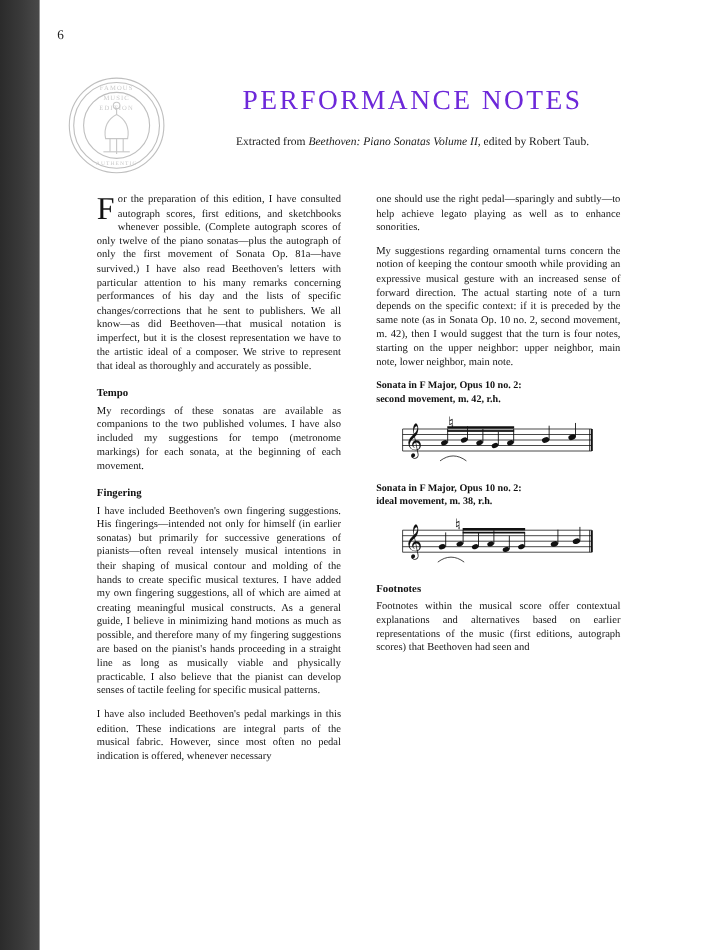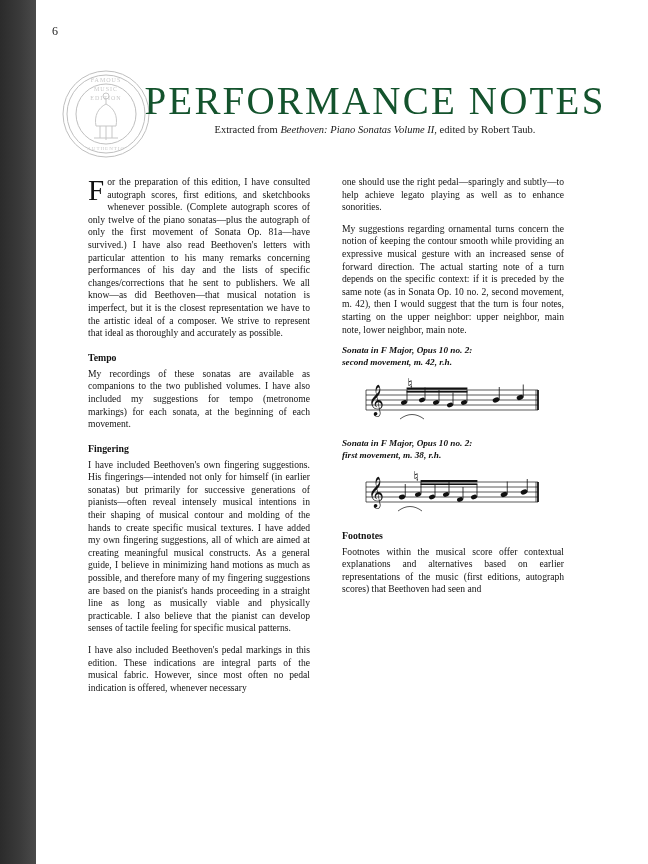--- a/index.html
+++ b/index.html
@@ -48,23 +48,23 @@
     opacity: 0.55;
   }
 
   .title {
     position: absolute;
     left: 140px;
     top: 78px;
     width: 470px;
     text-align: center;
     font-family: "Liberation Serif", serif;
-    font-size: 39px;
+    font-size: 25px;
     letter-spacing: 2.2px;
-    color: #14532d;
+    color: #6d28d9;
     font-weight: normal;
   }
   .subtitle {
     position: absolute;
     left: 140px;
     top: 124px;
     width: 470px;
     text-align: center;
     font-size: 10.5px;
     color: #1a1a1a;
@@ -113,21 +113,20 @@
     line-height: 24px;
     padding: 2px 3px 0 0;
     font-family: "Liberation Serif", serif;
     color: #111;
   }
 
   .caption {
     font-size: 9.2px;
     line-height: 11.6px;
     font-weight: bold;
-    font-style: italic;
     margin: 4px 0 2px 0;
     color: #111;
   }
 
   .music {
     margin: 4px 0 10px 0;
     padding-left: 14px;
   }
   .music svg { display: block; }
 </style>
@@ -229,21 +228,21 @@
           </g>
           <g stroke="#111" stroke-width="0.7" fill="none">
             <path d="M44 47 C 52 41, 60 41, 68 47"></path>
           </g>
         </svg>
       </div>
 
 
       <div class="caption">
         <div>Sonata in F Major, Opus 10 no. 2:</div>
-        <div>first movement, m. 38, r.h.</div>
+        <div>ideal movement, m. 38, r.h.</div>
       </div>
 
       <div class="music">
         <svg viewBox="0 0 190 52" width="190" height="52" aria-hidden="true">
           <g stroke="#111" stroke-width="0.7">
             <line x1="10" y1="16" x2="182" y2="16"></line>
             <line x1="10" y1="21" x2="182" y2="21"></line>
             <line x1="10" y1="26" x2="182" y2="26"></line>
             <line x1="10" y1="31" x2="182" y2="31"></line>
             <line x1="10" y1="36" x2="182" y2="36"></line>

